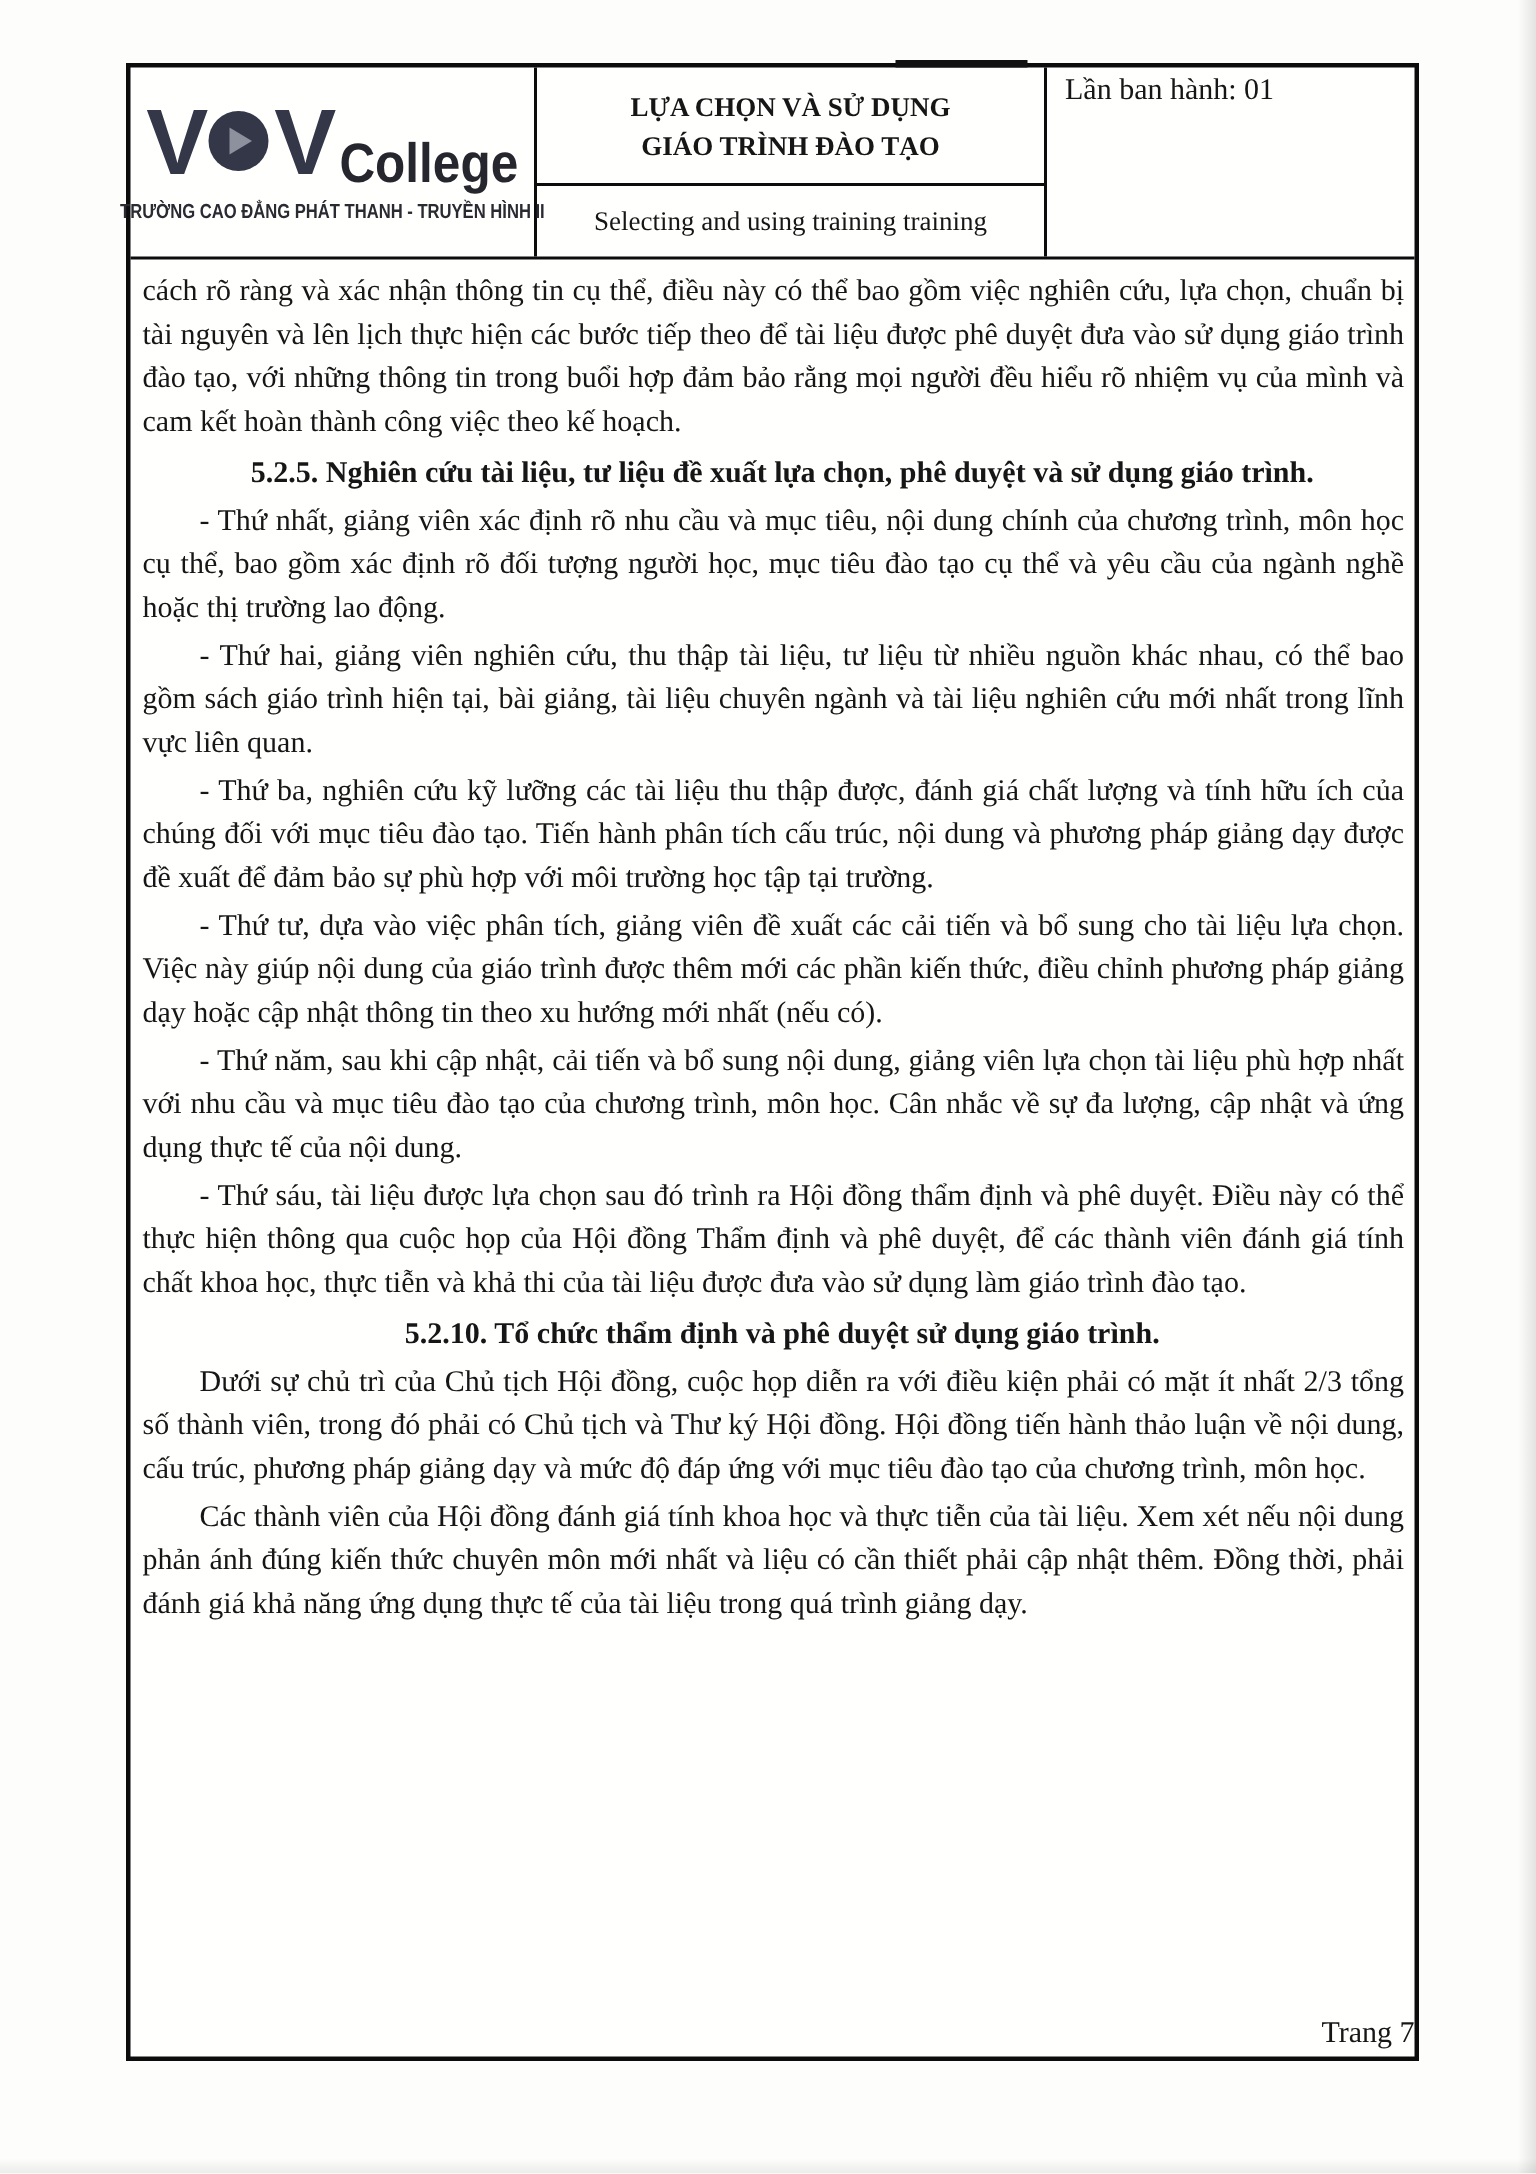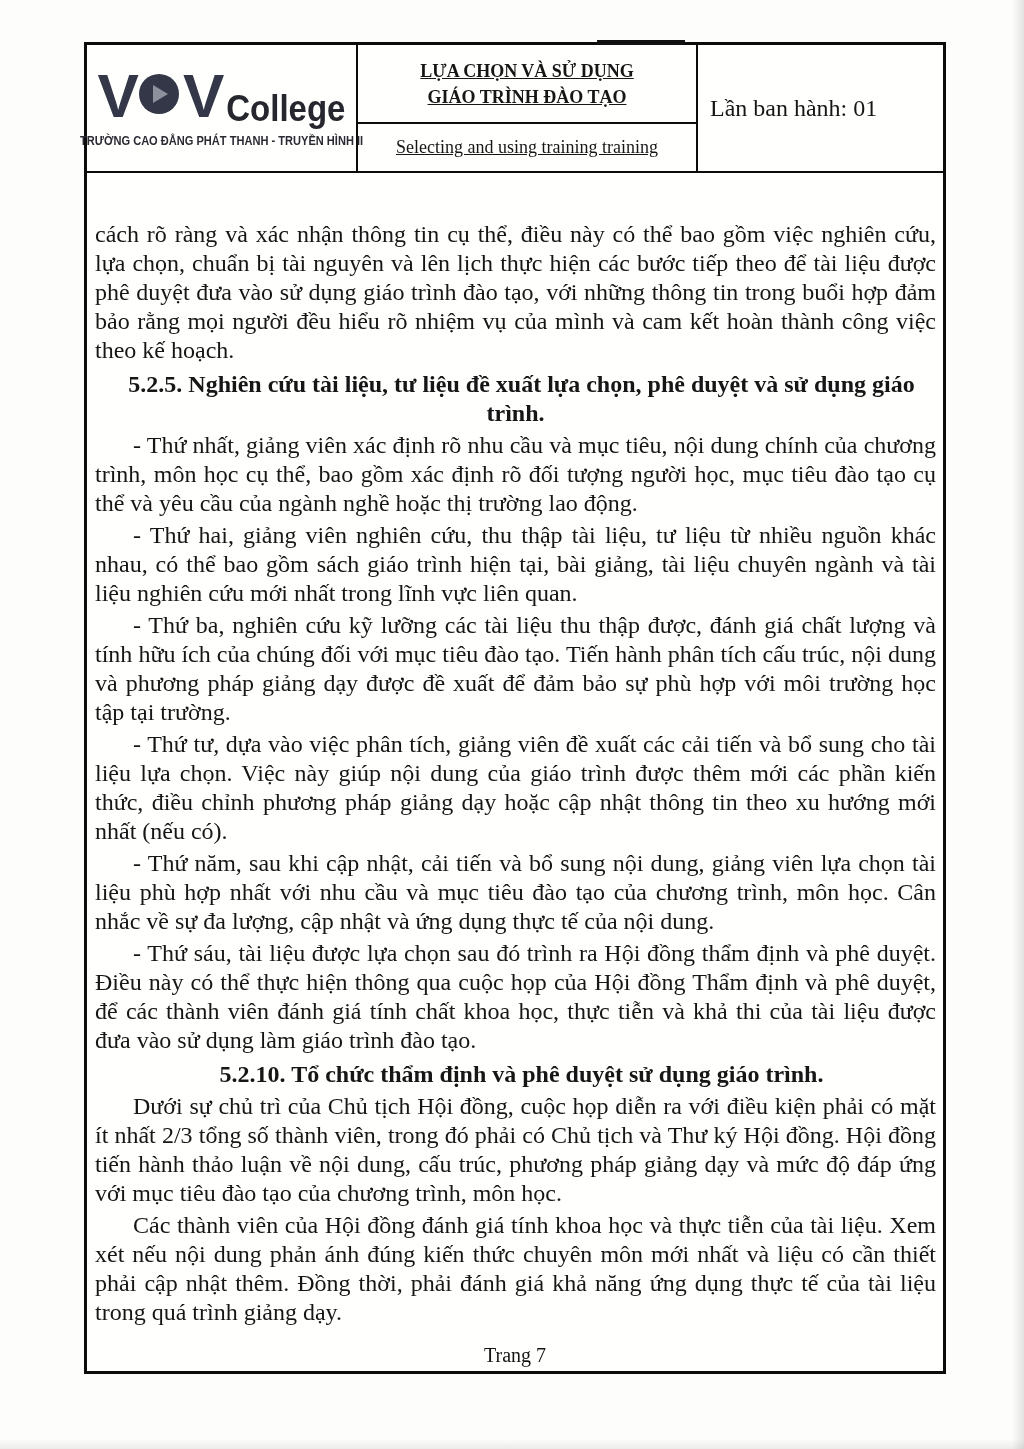--- a/index.html
+++ b/index.html
@@ -83,60 +83,59 @@
     font-family: "Liberation Sans", sans-serif;
     font-weight: 700;
     font-size: 13.5px;
     color: #2a2a33;
     margin-top: 9px;
     white-space: nowrap;
     transform: scaleX(0.82);
   }
   .title-cell {
     border-right: 2px solid #0c0c0c;
-    display: flex; flex-direction: column; text-decoration: underline;
+    display: flex; flex-direction: column;
   }
   .title-vi {
     flex: 0 0 77px;
     border-bottom: 2px solid #0c0c0c;
     display: flex; flex-direction: column;
     align-items: center; justify-content: center;
     font-weight: 700; font-size: 18px; line-height: 26px;
     text-align: center;
   }
   .title-en {
     flex: 1 1 auto;
     display: flex; align-items: center; justify-content: center;
     font-size: 18px;
   }
   .issue-cell {
-    display: flex; flex-direction: column; justify-content: center;
+    display: flex; flex-direction: column; justify-content: flex-start;
     padding-left: 12px;
-    font-size: 24px; line-height: 31px;
+    font-size: 20px; line-height: 31px;
   }
 
   
   .doc-body {
     padding: 7px 7px 0 8px;
     text-align: justify;
-    font-size: 24px;
+    font-size: 20px;
     line-height: 29px;
-    margin-top: 40px;
   }
   .doc-body p { margin: 0; }
   .block + .block { margin-top: 3px; }
   .block.heading { margin-top: 5px; font-weight: 700; text-indent: 12px; text-align: center; }
   .block.paragraph, .block.bullet { text-indent: 38px; }
   .block.flush { text-indent: 0; }
 
   
   .page-footer {
     position: absolute;
     left: 0; bottom: 4px; width: 100%;
-    text-align: center;
+    text-align: right;
     font-size: 20px;
     margin-top: 32px;
   }
 </style>
 </head>
 <body>
 
 <div class="scan-edge-right"></div>
 <div class="scan-edge-bottom"></div>
 

